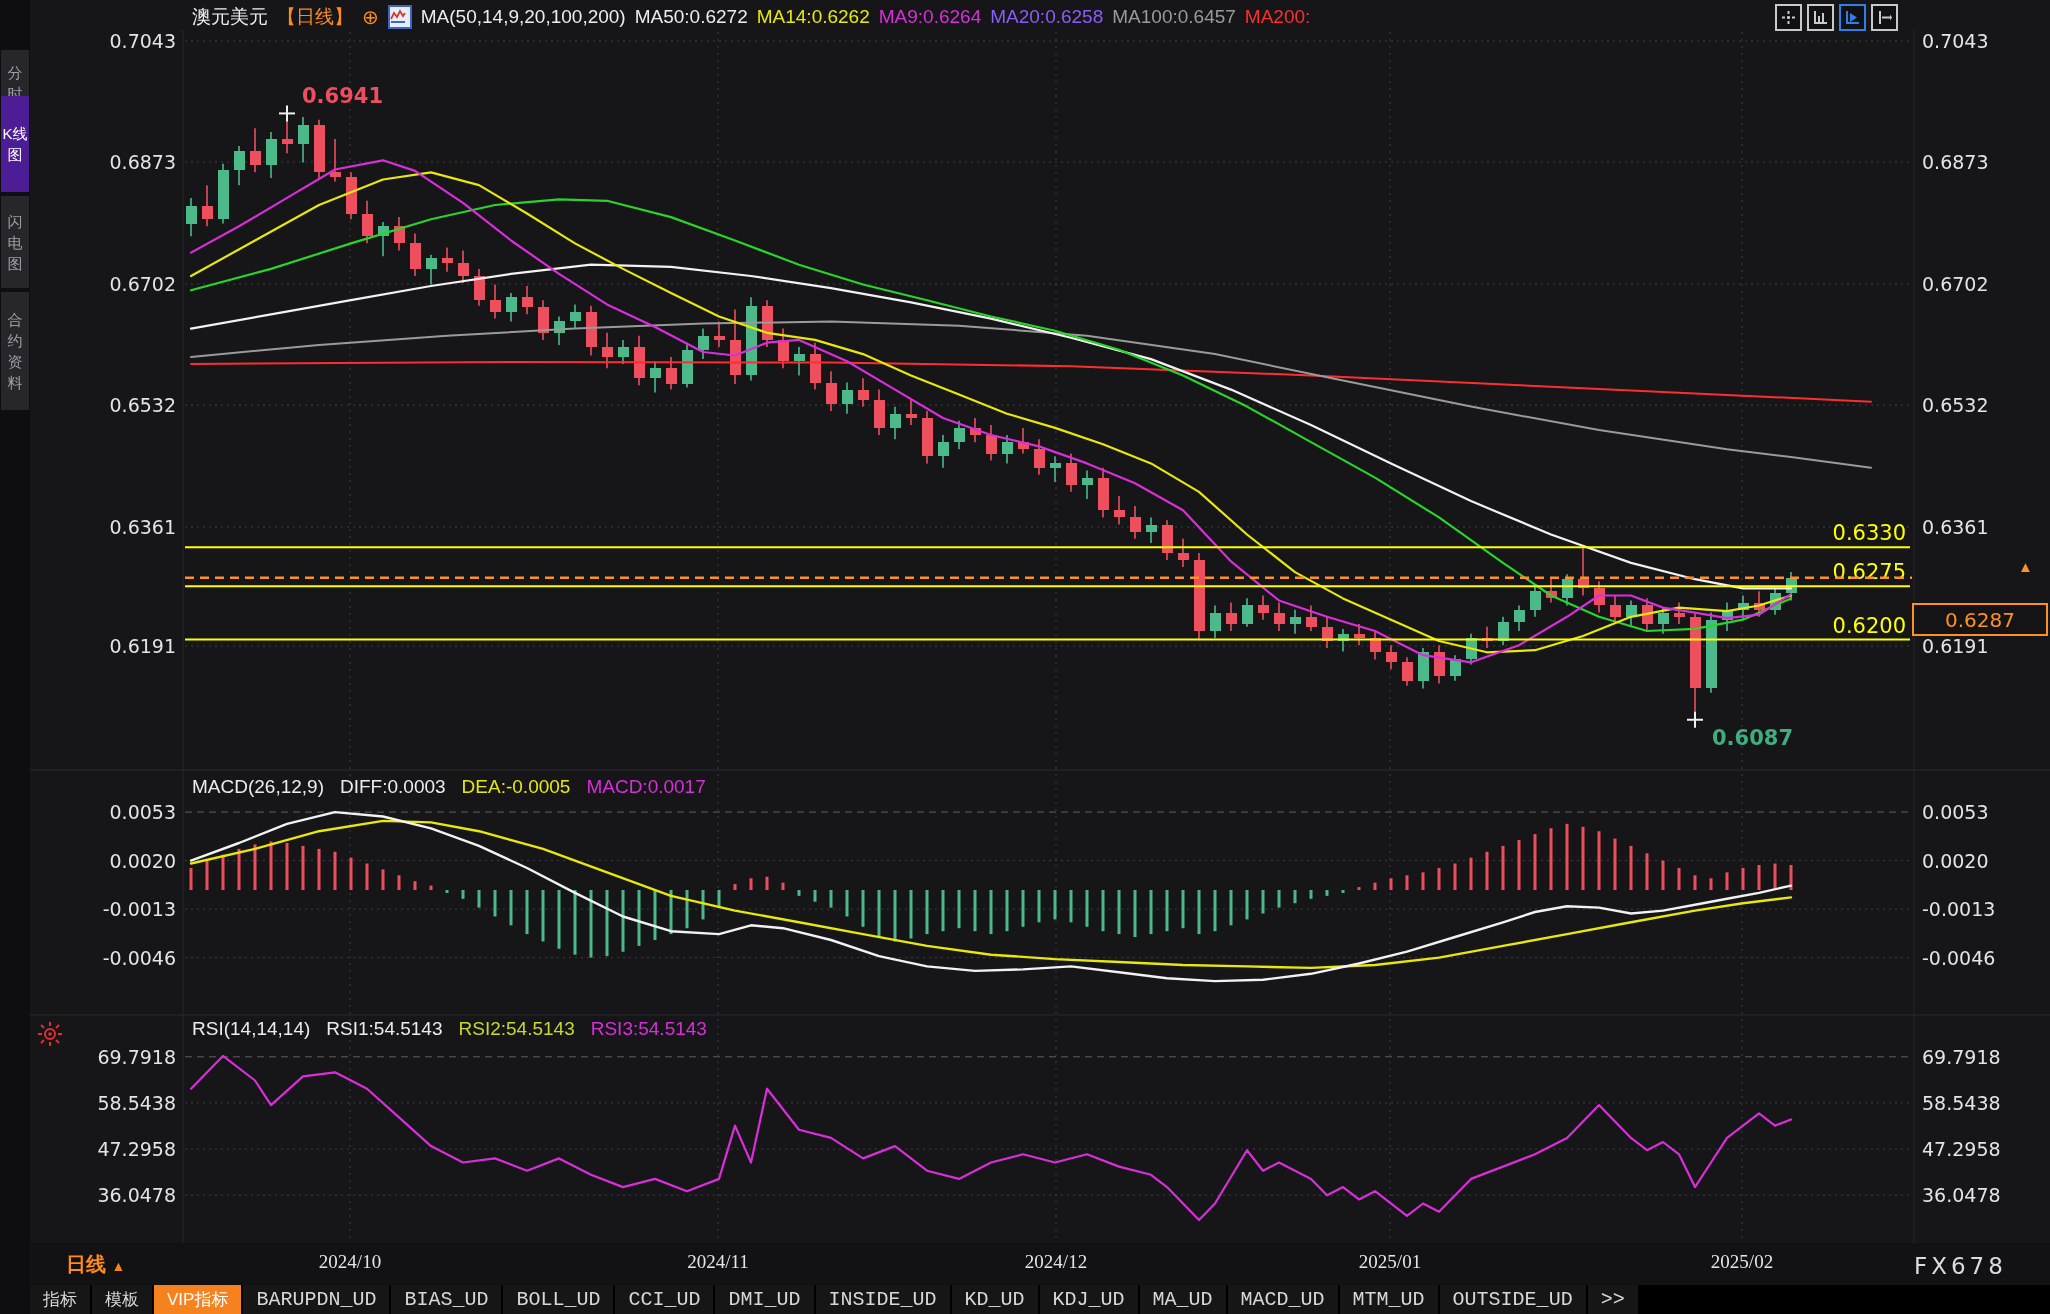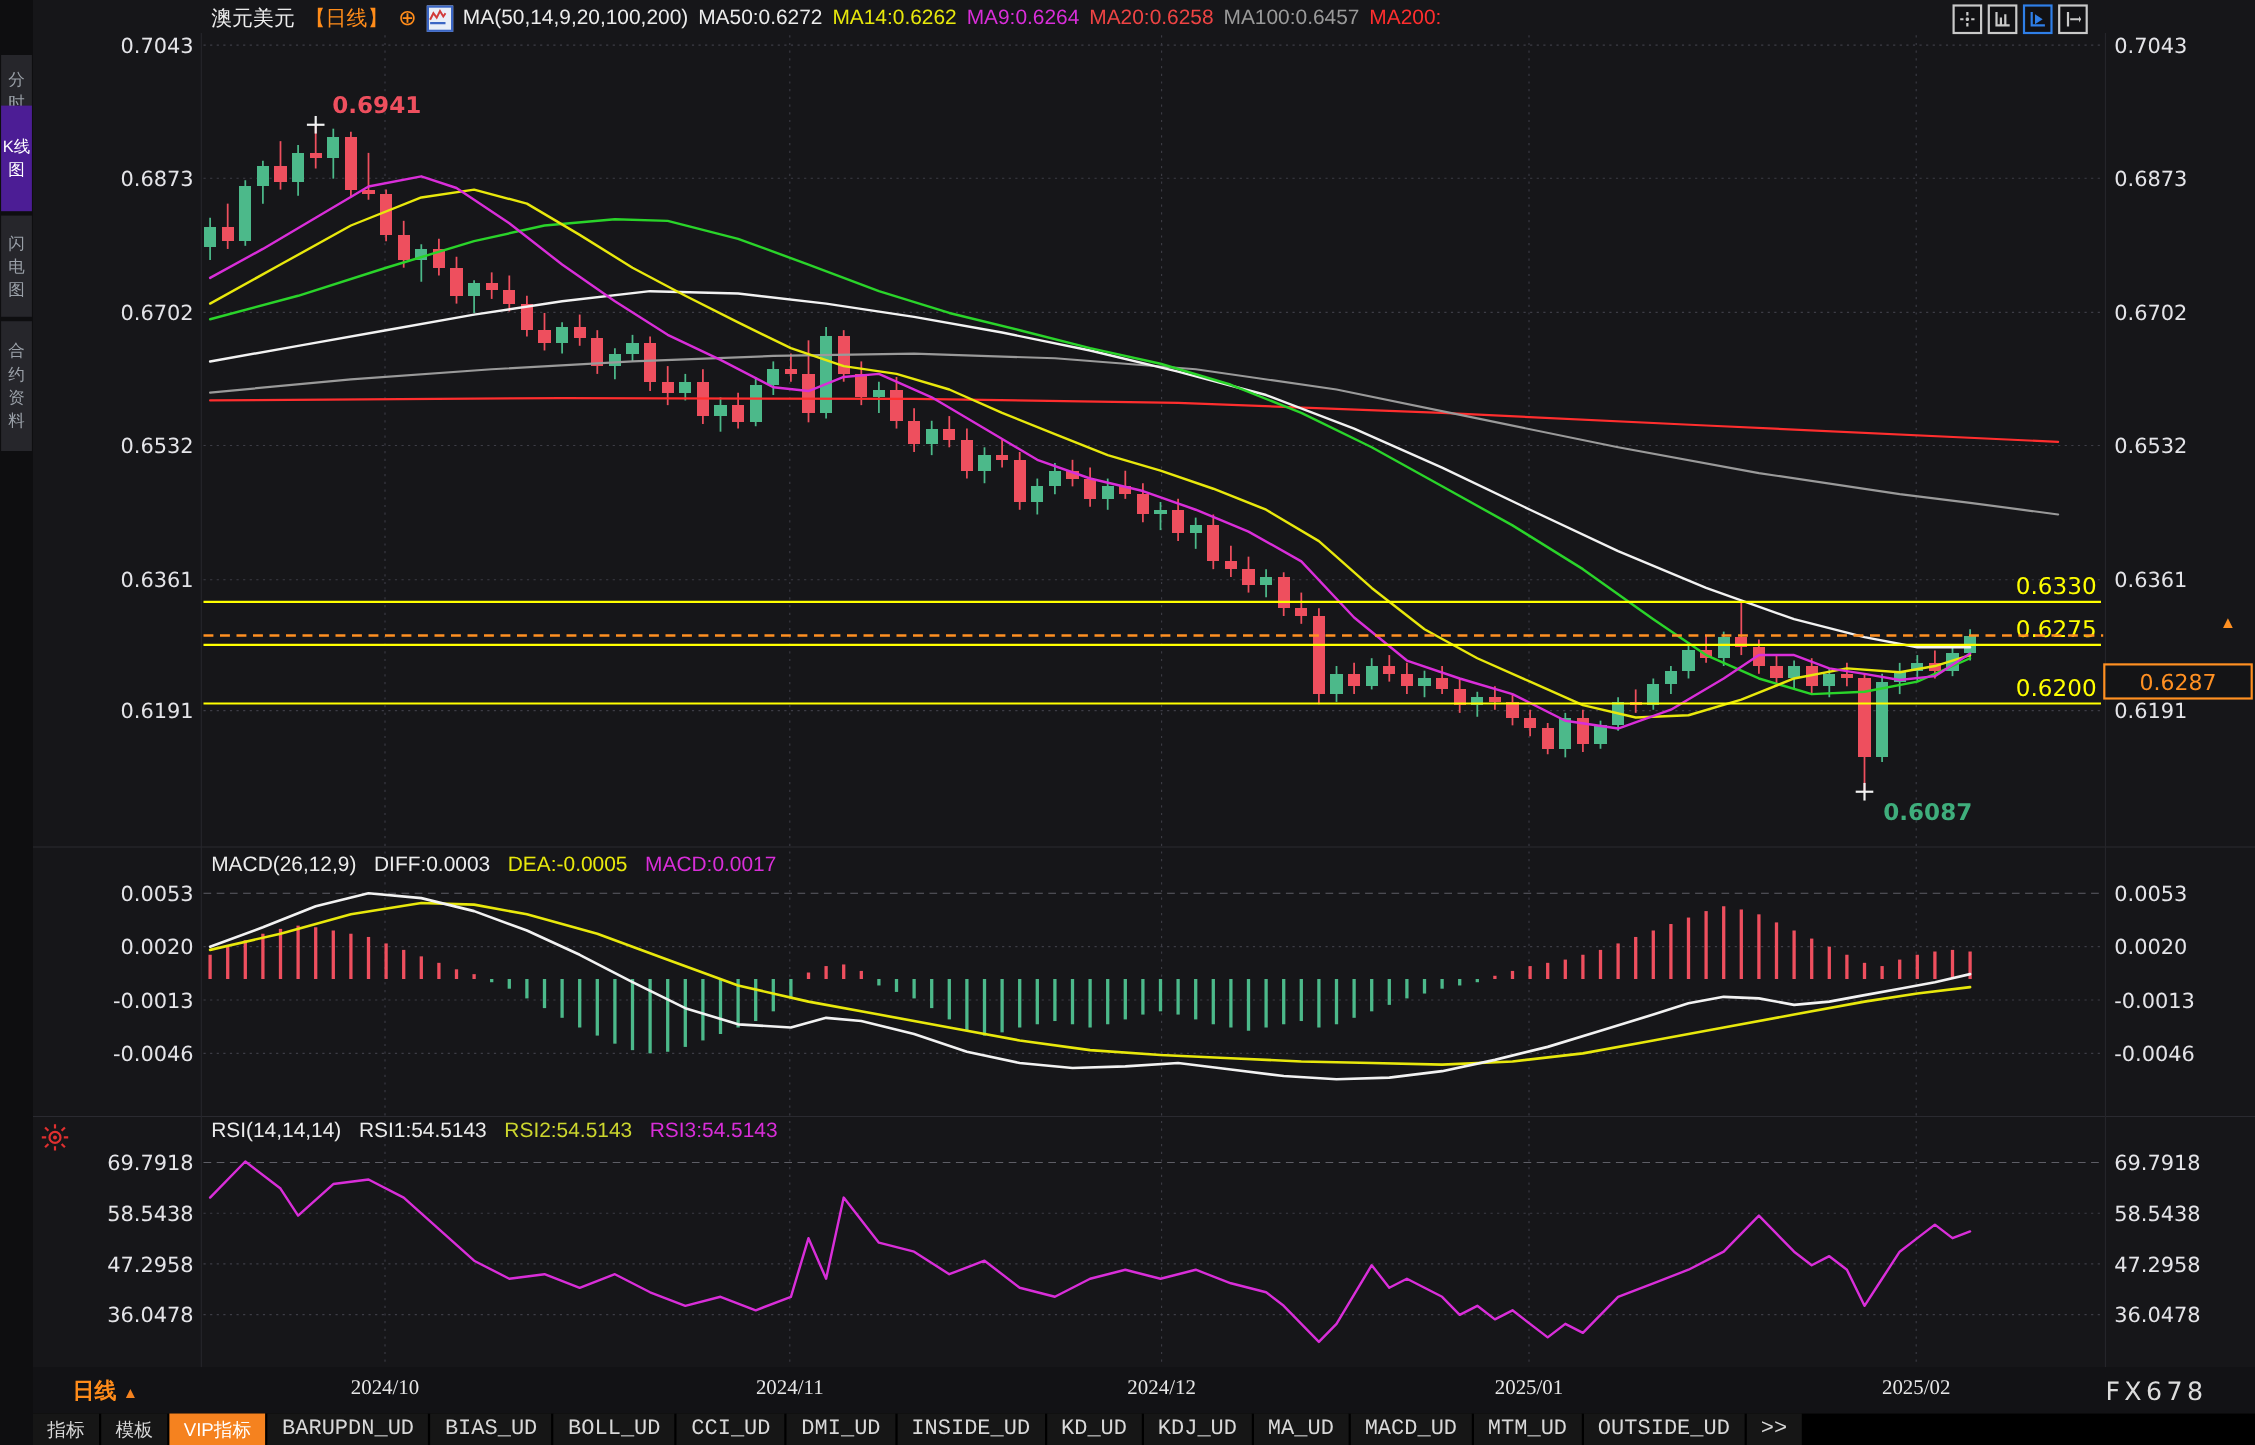--- a/index.html
+++ b/index.html
@@ -8,21 +8,21 @@
   
   .sidebar{position:absolute;left:0;top:0;width:30px;height:1314px;background:#0e0e10;z-index:30;}
   .side-tab{position:absolute;left:1px;width:28px;background:#26262b;color:#9aa0a8;
             display:flex;flex-direction:column;align-items:center;justify-content:center;
             font-size:15px;line-height:21px;word-break:break-all;text-align:center;cursor:pointer;}
   .side-tab.active{background:#4c1d95;color:#ffffff;}
   
   .hdr{position:absolute;left:192px;top:4px;display:flex;align-items:center;gap:9px;
        font-size:19px;white-space:nowrap;z-index:25;}
   .c-white{color:#ececec;} .c-yellow{color:#e8e80c;} .c-mag{color:#d92ed9;}
-  .c-green{color:#ef4444;} .c-gray{color:#9a9a9a;} .c-red{color:#ff2e2e;} .c-orange{color:#ff8c1a;}
+  .c-green{color:#8b5cf6;} .c-gray{color:#9a9a9a;} .c-red{color:#ff2e2e;} .c-orange{color:#ff8c1a;}
   .plus-icon{color:#ff8c1a;font-size:20px;line-height:20px;}
   .mini-chart-icon{width:20px;height:20px;background:#e8eef8;border:2px solid #3b66c4;
                    display:inline-block;}
   
   .topbtns{position:absolute;right:152px;top:4px;display:flex;gap:5px;z-index:25;}
   .tbtn{width:23px;height:23px;border:2px solid #c9c9c9;background:#111114;display:flex;
         align-items:center;justify-content:center;cursor:pointer;}
   .tbtn.active{border-color:#2f7fe8;}
   
   .macd-hdr,.rsi-hdr{position:absolute;left:192px;display:flex;gap:16px;font-size:19px;

